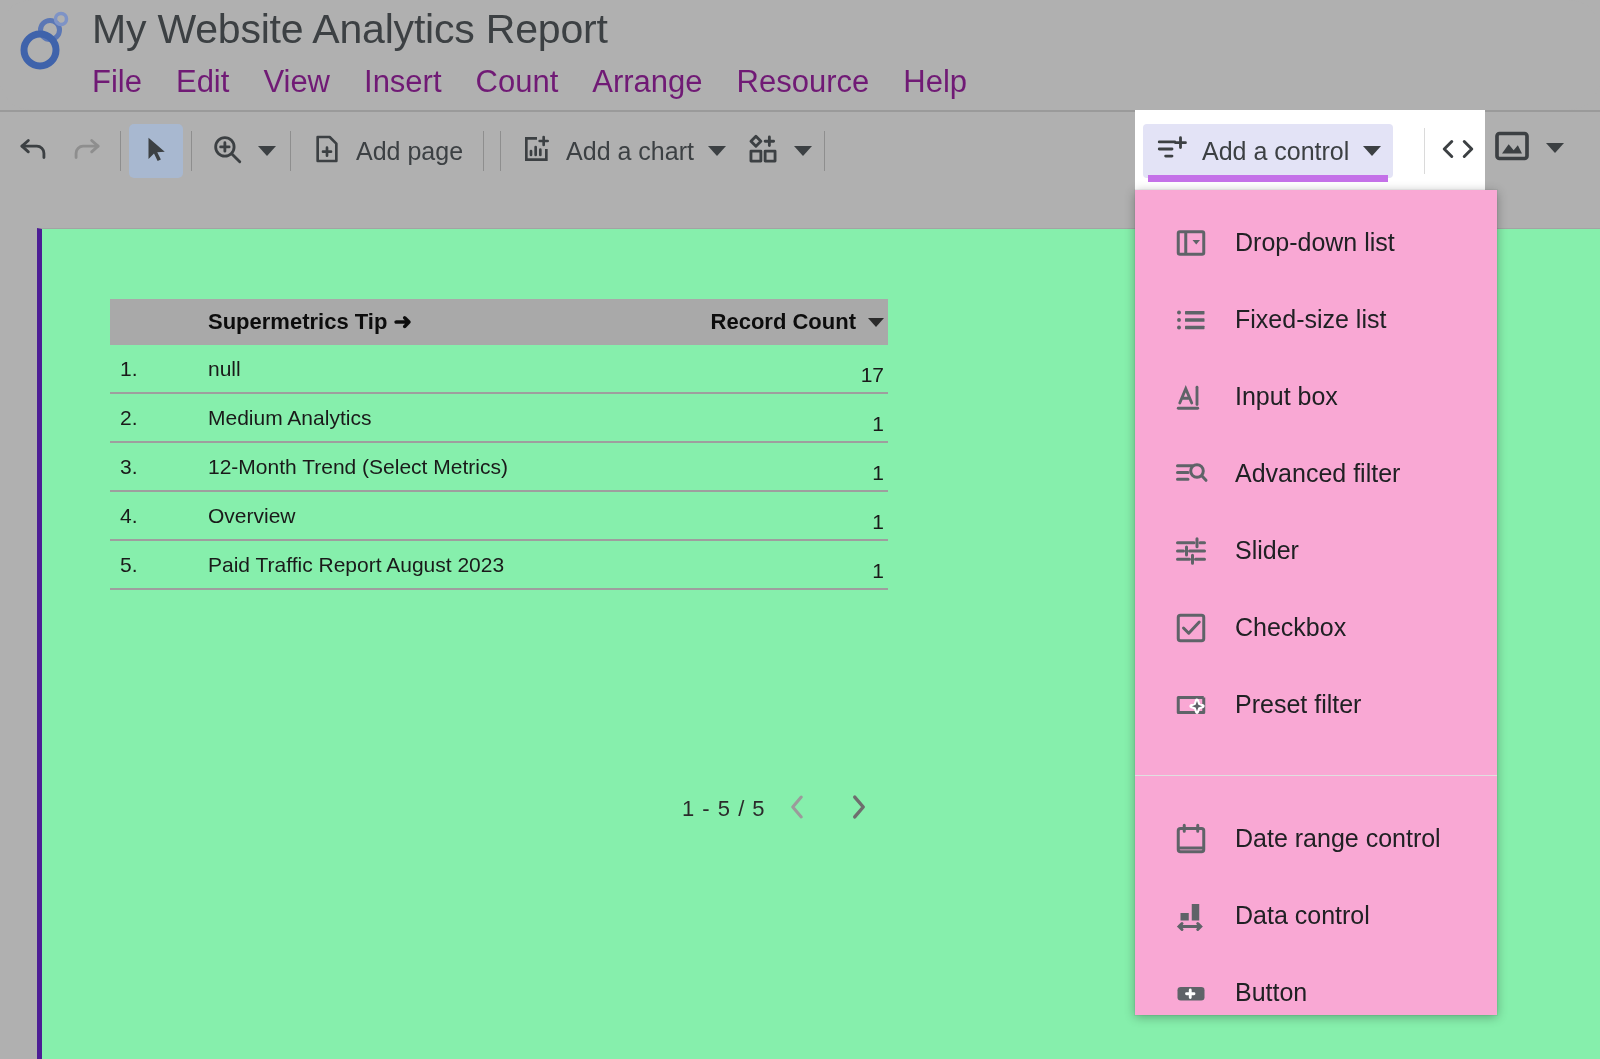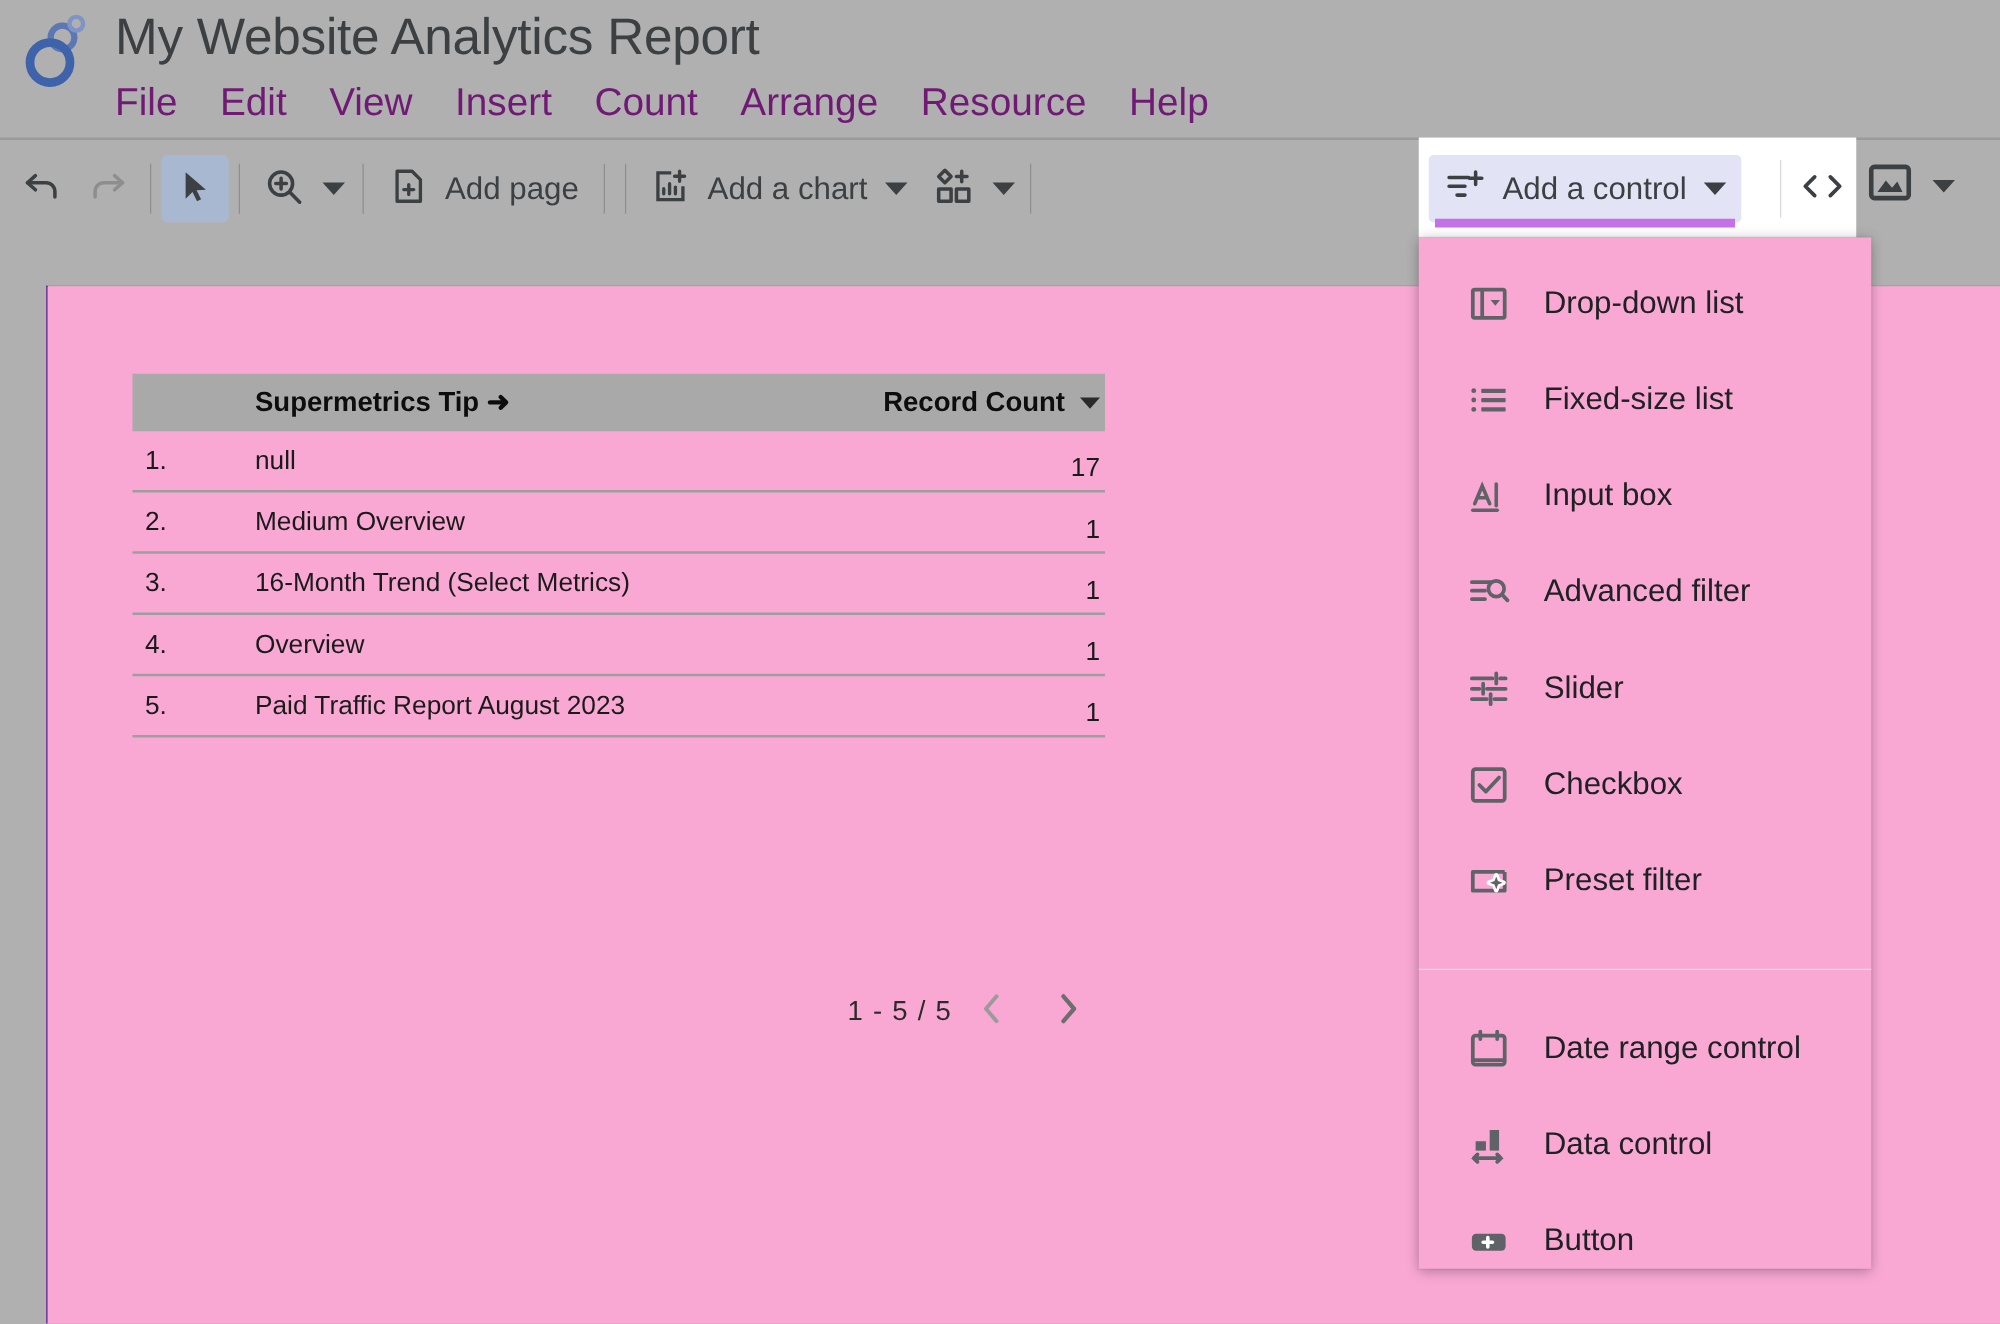--- a/index.html
+++ b/index.html
@@ -71,21 +71,21 @@
     background: #c471e8;
   }
   .toolbar-white-strip {
     position: absolute; left: 1135px; top: 110px; width: 350px; height: 80px;
     background: #ffffff; z-index: 10;
   }
 
   
   .canvas {
     position: absolute; left: 37px; top: 228px; right: 0; bottom: 0;
-    background: #f9a8d4; border-left: 1px solid #4c1d95; border-top: 1px solid #a3a3a3;
+    background: #86efac; border-left: 5px solid #4c1d95; border-top: 1px solid #a3a3a3;
   }
 
   
   .table-widget {
     position: absolute; left: 68px; top: 70px; width: 778px;
   }
   .tbl-head {
     display: flex; align-items: center; height: 46px;
     background: #a9a9a9; padding: 0 0 0 0;
   }
@@ -313,26 +313,26 @@
         </div>
       </div>
 
       <div class="tbl-row">
         <div class="r-idx">1.</div>
         <div class="r-dim">null</div>
         <div class="r-met">17</div>
       </div>
       <div class="tbl-row">
         <div class="r-idx">2.</div>
-        <div class="r-dim">Medium Overview</div>
+        <div class="r-dim">Medium Analytics</div>
         <div class="r-met">1</div>
       </div>
       <div class="tbl-row">
         <div class="r-idx">3.</div>
-        <div class="r-dim">16-Month Trend (Select Metrics)</div>
+        <div class="r-dim">12-Month Trend (Select Metrics)</div>
         <div class="r-met">1</div>
       </div>
       <div class="tbl-row">
         <div class="r-idx">4.</div>
         <div class="r-dim">Overview</div>
         <div class="r-met">1</div>
       </div>
       <div class="tbl-row">
         <div class="r-idx">5.</div>
         <div class="r-dim">Paid Traffic Report August 2023</div>

